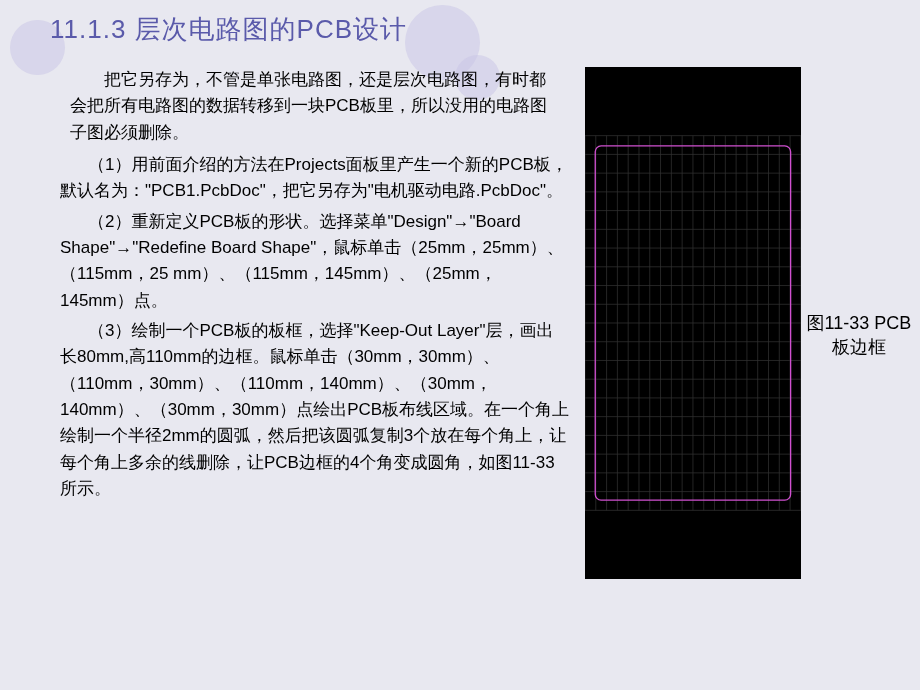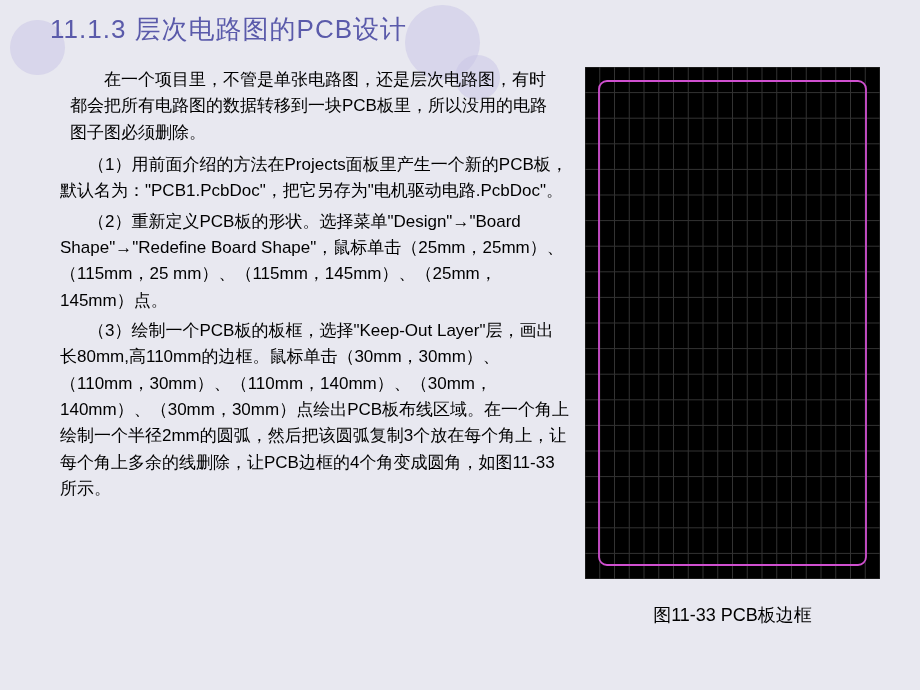--- a/index.html
+++ b/index.html
@@ -54,21 +54,21 @@
       margin-bottom: 4px;
       padding-left: 10px;
     }
     .item-body {
       padding-left: 28px;
       text-indent: -28px;
     }
     .figure-col {
       flex: 0 0 295px;
       display: flex;
-      flex-direction: column;
+      flex-direction: row;
       align-items: center;
     }
     .pcb-box {
       width: 295px;
       height: 512px;
       background: #000;
       position: relative;
     }
     .pcb-svg {
       width: 100%;
@@ -86,21 +86,21 @@
 <body>
 
 <div class="bubble bubble1"></div>
 <div class="bubble bubble2"></div>
 <div class="bubble bubble3"></div>
 
 <div class="content">
   <h1 class="title">11.1.3 层次电路图的PCB设计</h1>
   <div class="body-wrap">
     <div class="text-col">
-      <p class="intro">在一个项目里，不管是单张电路图，还是层次电路图，有时都会把所有电路图的数据转移到一块PCB板里，所以没用的电路图子图必须删除。</p>
+      <p class="intro">把它另存为，不管是单张电路图，还是层次电路图，有时都会把所有电路图的数据转移到一块PCB板里，所以没用的电路图子图必须删除。</p>
       <p class="item"><span class="item-body">（1）用前面介绍的方法在Projects面板里产生一个新的PCB板，默认名为："PCB1.PcbDoc"，把它另存为"电机驱动电路.PcbDoc"。</span></p>
       <p class="item"><span class="item-body">（2）重新定义PCB板的形状。选择菜单"Design"→"Board Shape"→"Redefine Board Shape"，鼠标单击（25mm，25mm）、（115mm，25 mm）、（115mm，145mm）、（25mm，145mm）点。</span></p>
       <p class="item"><span class="item-body">（3）绘制一个PCB板的板框，选择"Keep-Out Layer"层，画出长80mm,高110mm的边框。鼠标单击（30mm，30mm）、（110mm，30mm）、（110mm，140mm）、（30mm，140mm）、（30mm，30mm）点绘出PCB板布线区域。在一个角上绘制一个半径2mm的圆弧，然后把该圆弧复制3个放在每个角上，让每个角上多余的线删除，让PCB边框的4个角变成圆角，如图11-33所示。</span></p>
     </div>
     <div class="figure-col">
       <div class="pcb-box">
         <svg class="pcb-svg" viewBox="0 0 295 512">
           <rect x="0" y="0" width="295" height="512" fill="#000"></rect>
           <g stroke="#333" stroke-width="1">
             <line x1="0" y1="0" x2="0" y2="512"></line>

